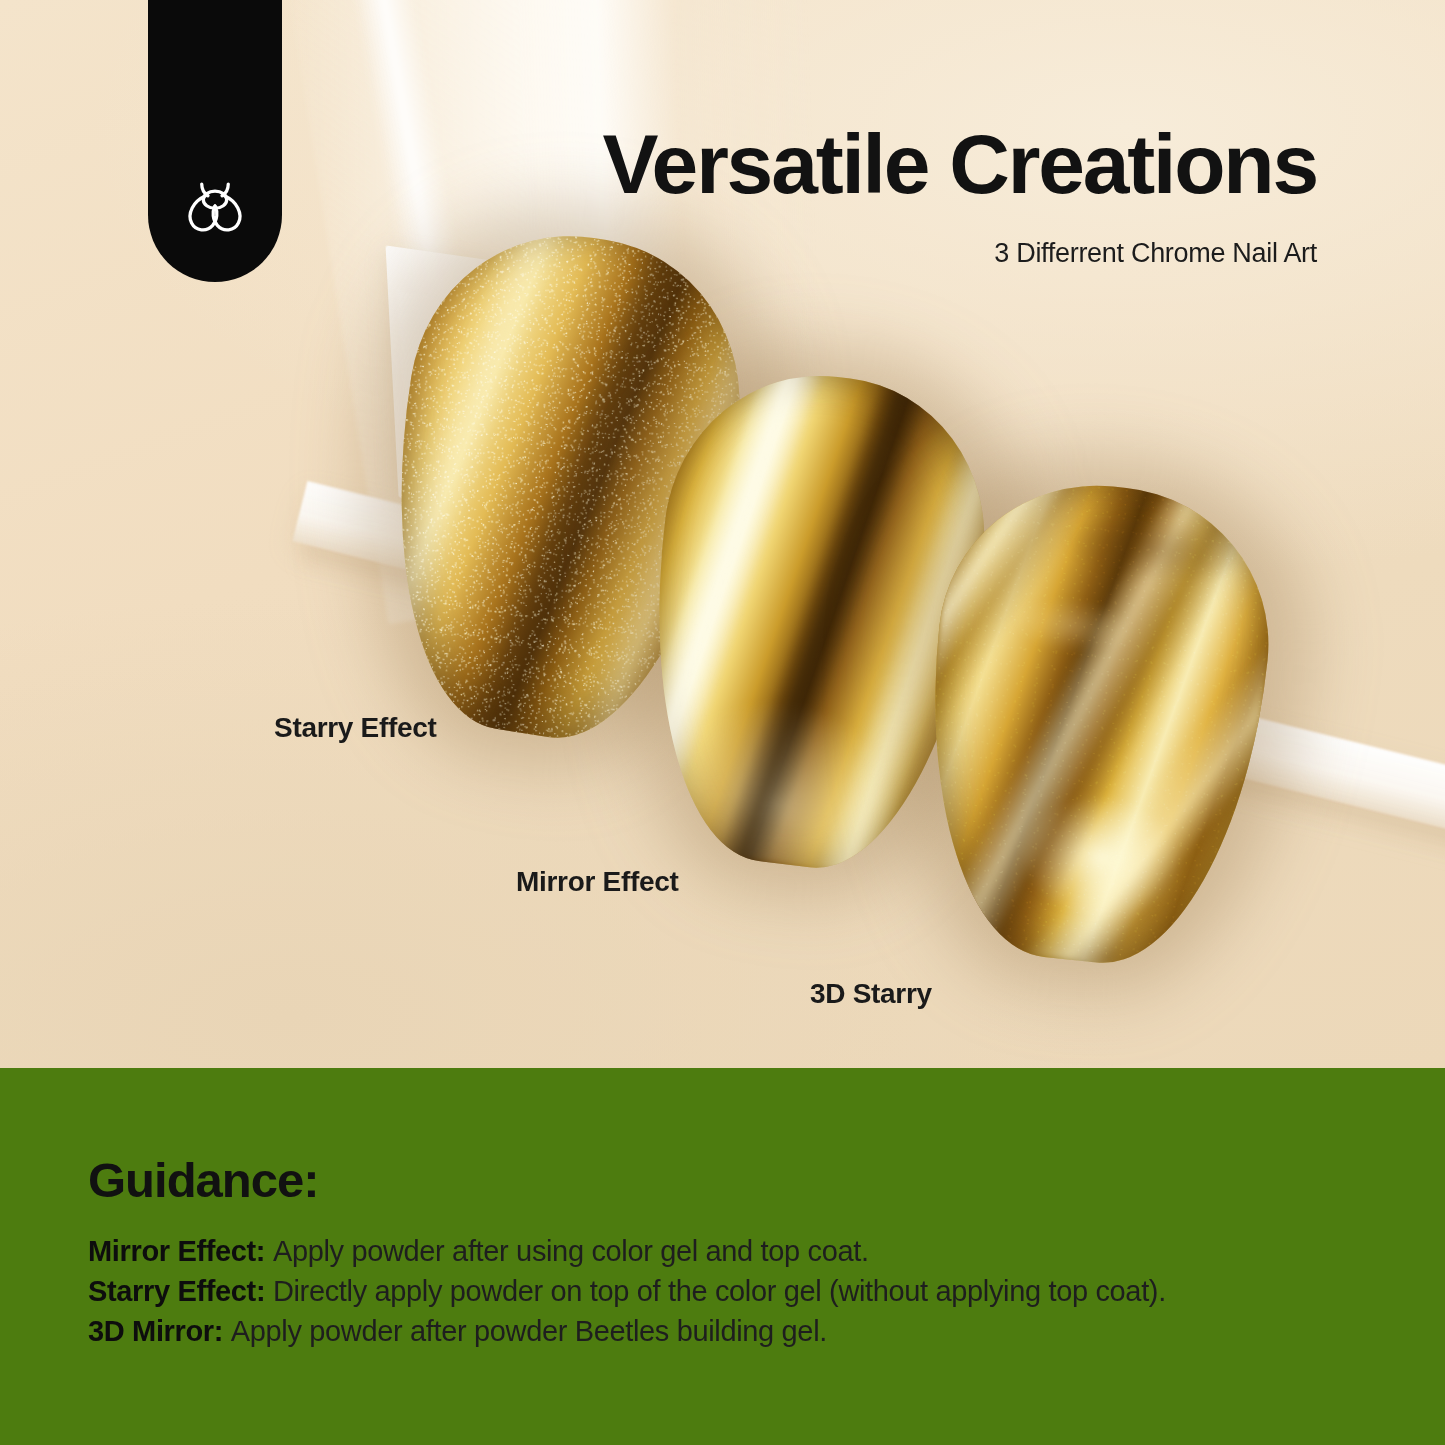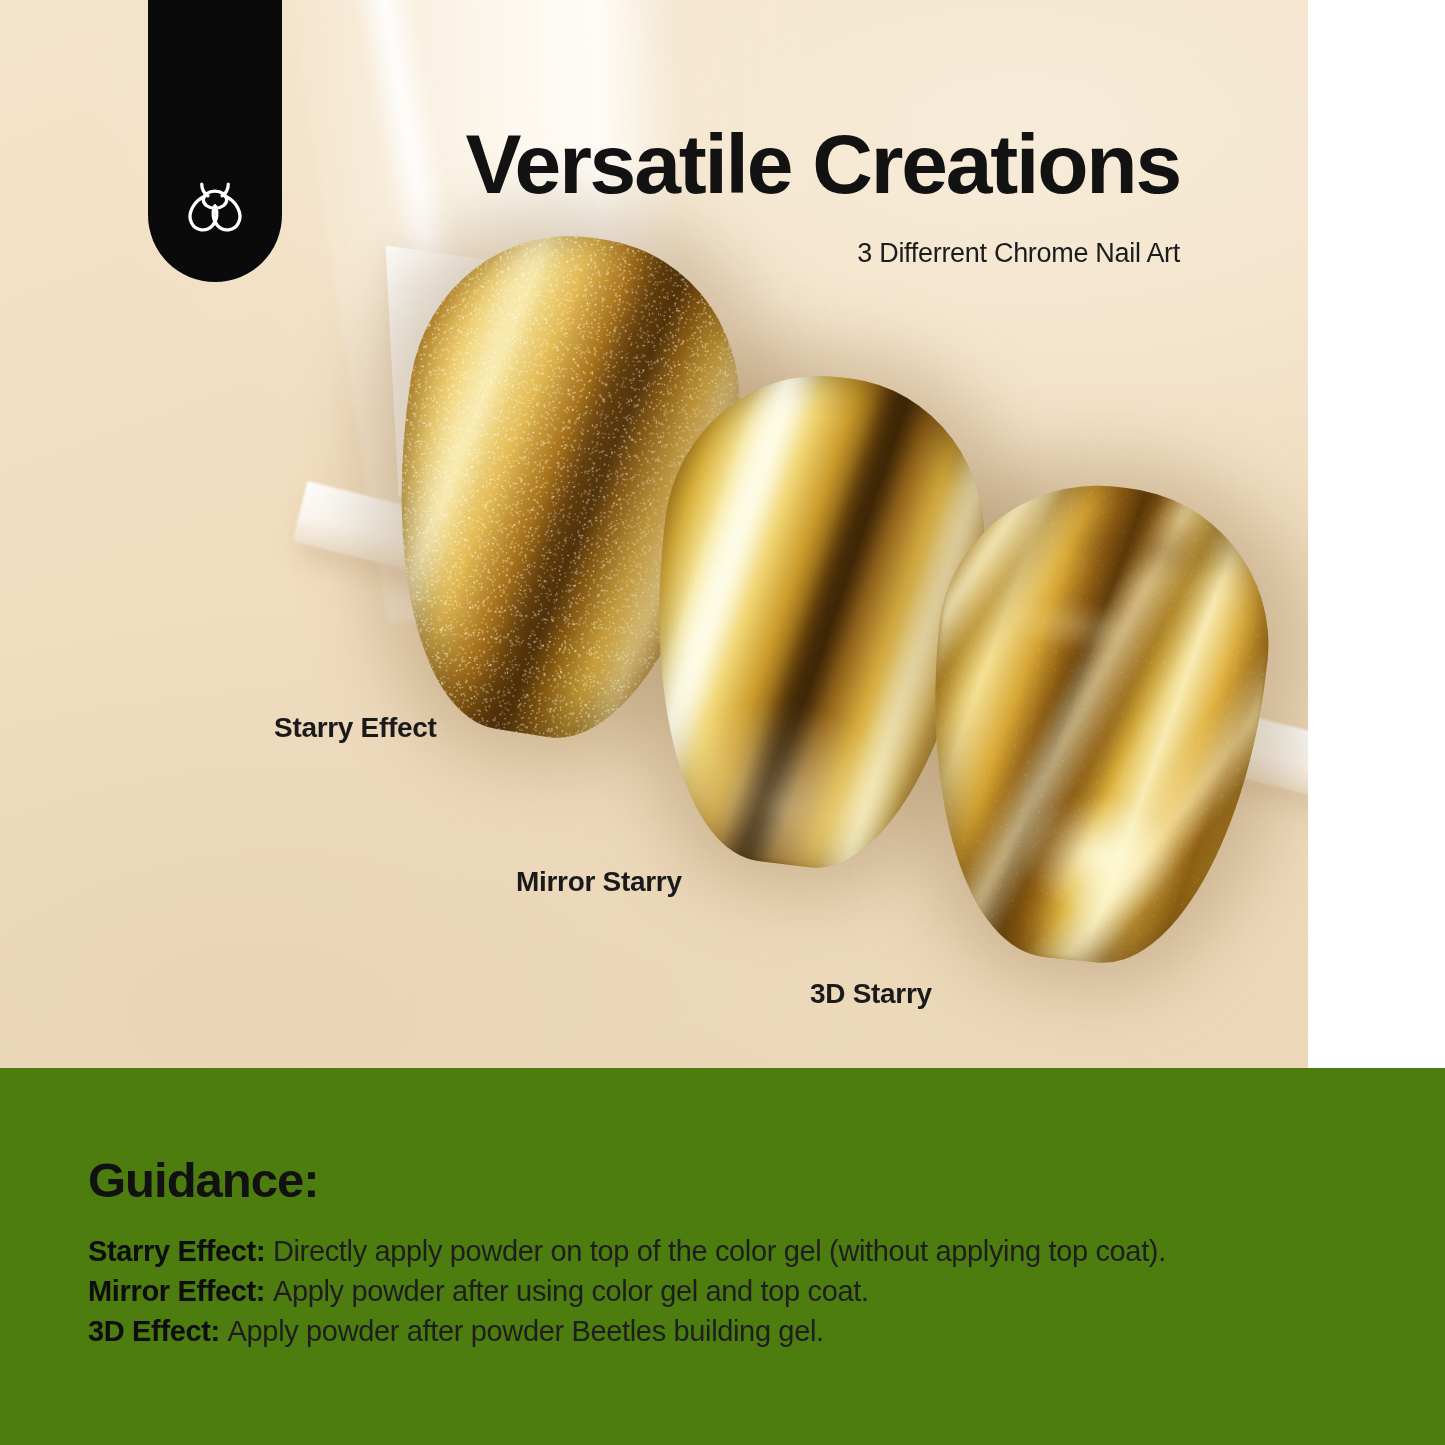--- a/index.html
+++ b/index.html
@@ -6,21 +6,21 @@
   html,body { width:1445px; height:1445px; }
   body {
     font-family:"Liberation Sans", sans-serif;
     background:#ffffff;
     overflow:hidden;
     position:relative;
   }
 
   
   .photo-panel{
-    position:absolute; left:0; top:0; width:1308px; height:1068px;
+    position:absolute; left:0; top:0; width:1445px; height:1068px;
     overflow:hidden;
     background:#f1dfc4;
   }
   
   .bg-base{
     position:absolute; inset:0;
     background:
       radial-gradient(ellipse 120% 70% at 78% 12%, #f7ecd9 0%, rgba(247,236,217,0) 60%),
       radial-gradient(ellipse 90% 60% at 20% 95%, #e9d5b6 0%, rgba(233,213,182,0) 65%),
       linear-gradient(160deg,#f4e4cb 0%, #f1ddc0 42%, #eedbbd 68%, #ecd8b9 100%);
@@ -332,30 +332,30 @@
         <path d="M38 33 C22 40 14 56 20 68 C25 78 39 80 47 71 C53 64 54 54 50 46"></path>
         <path d="M62 33 C78 40 86 56 80 68 C75 78 61 80 53 71 C47 64 46 54 50 46"></path>
       </g>
     </svg>
   </div>
 
   <div class="headline">Versatile Creations</div>
   <div class="subhead">3 Differrent Chrome Nail Art</div>
 
   <div class="caption" id="cap-starry">Starry Effect</div>
-  <div class="caption" id="cap-mirror">Mirror Starry</div>
+  <div class="caption" id="cap-mirror">Mirror Effect</div>
   <div class="caption" id="cap-3d">3D Starry</div>
 </div>
 
 <div class="guidance-panel">
   <div class="guidance-title">Guidance:</div>
   <div class="guide-list">
     <div class="guide-line">
+      <b>Mirror Effect: </b><span>Apply powder after using color gel and top coat.</span>
+    </div>
+    <div class="guide-line">
       <b>Starry Effect: </b><span>Directly apply powder on top of the color gel (without applying top coat).</span>
     </div>
     <div class="guide-line">
-      <b>Mirror Effect: </b><span>Apply powder after using color gel and top coat.</span>
-    </div>
-    <div class="guide-line">
-      <b>3D Effect: </b><span>Apply powder after powder Beetles building gel.</span>
+      <b>3D Mirror: </b><span>Apply powder after powder Beetles building gel.</span>
     </div>
   </div>
 </div>
 
 </body></html>

